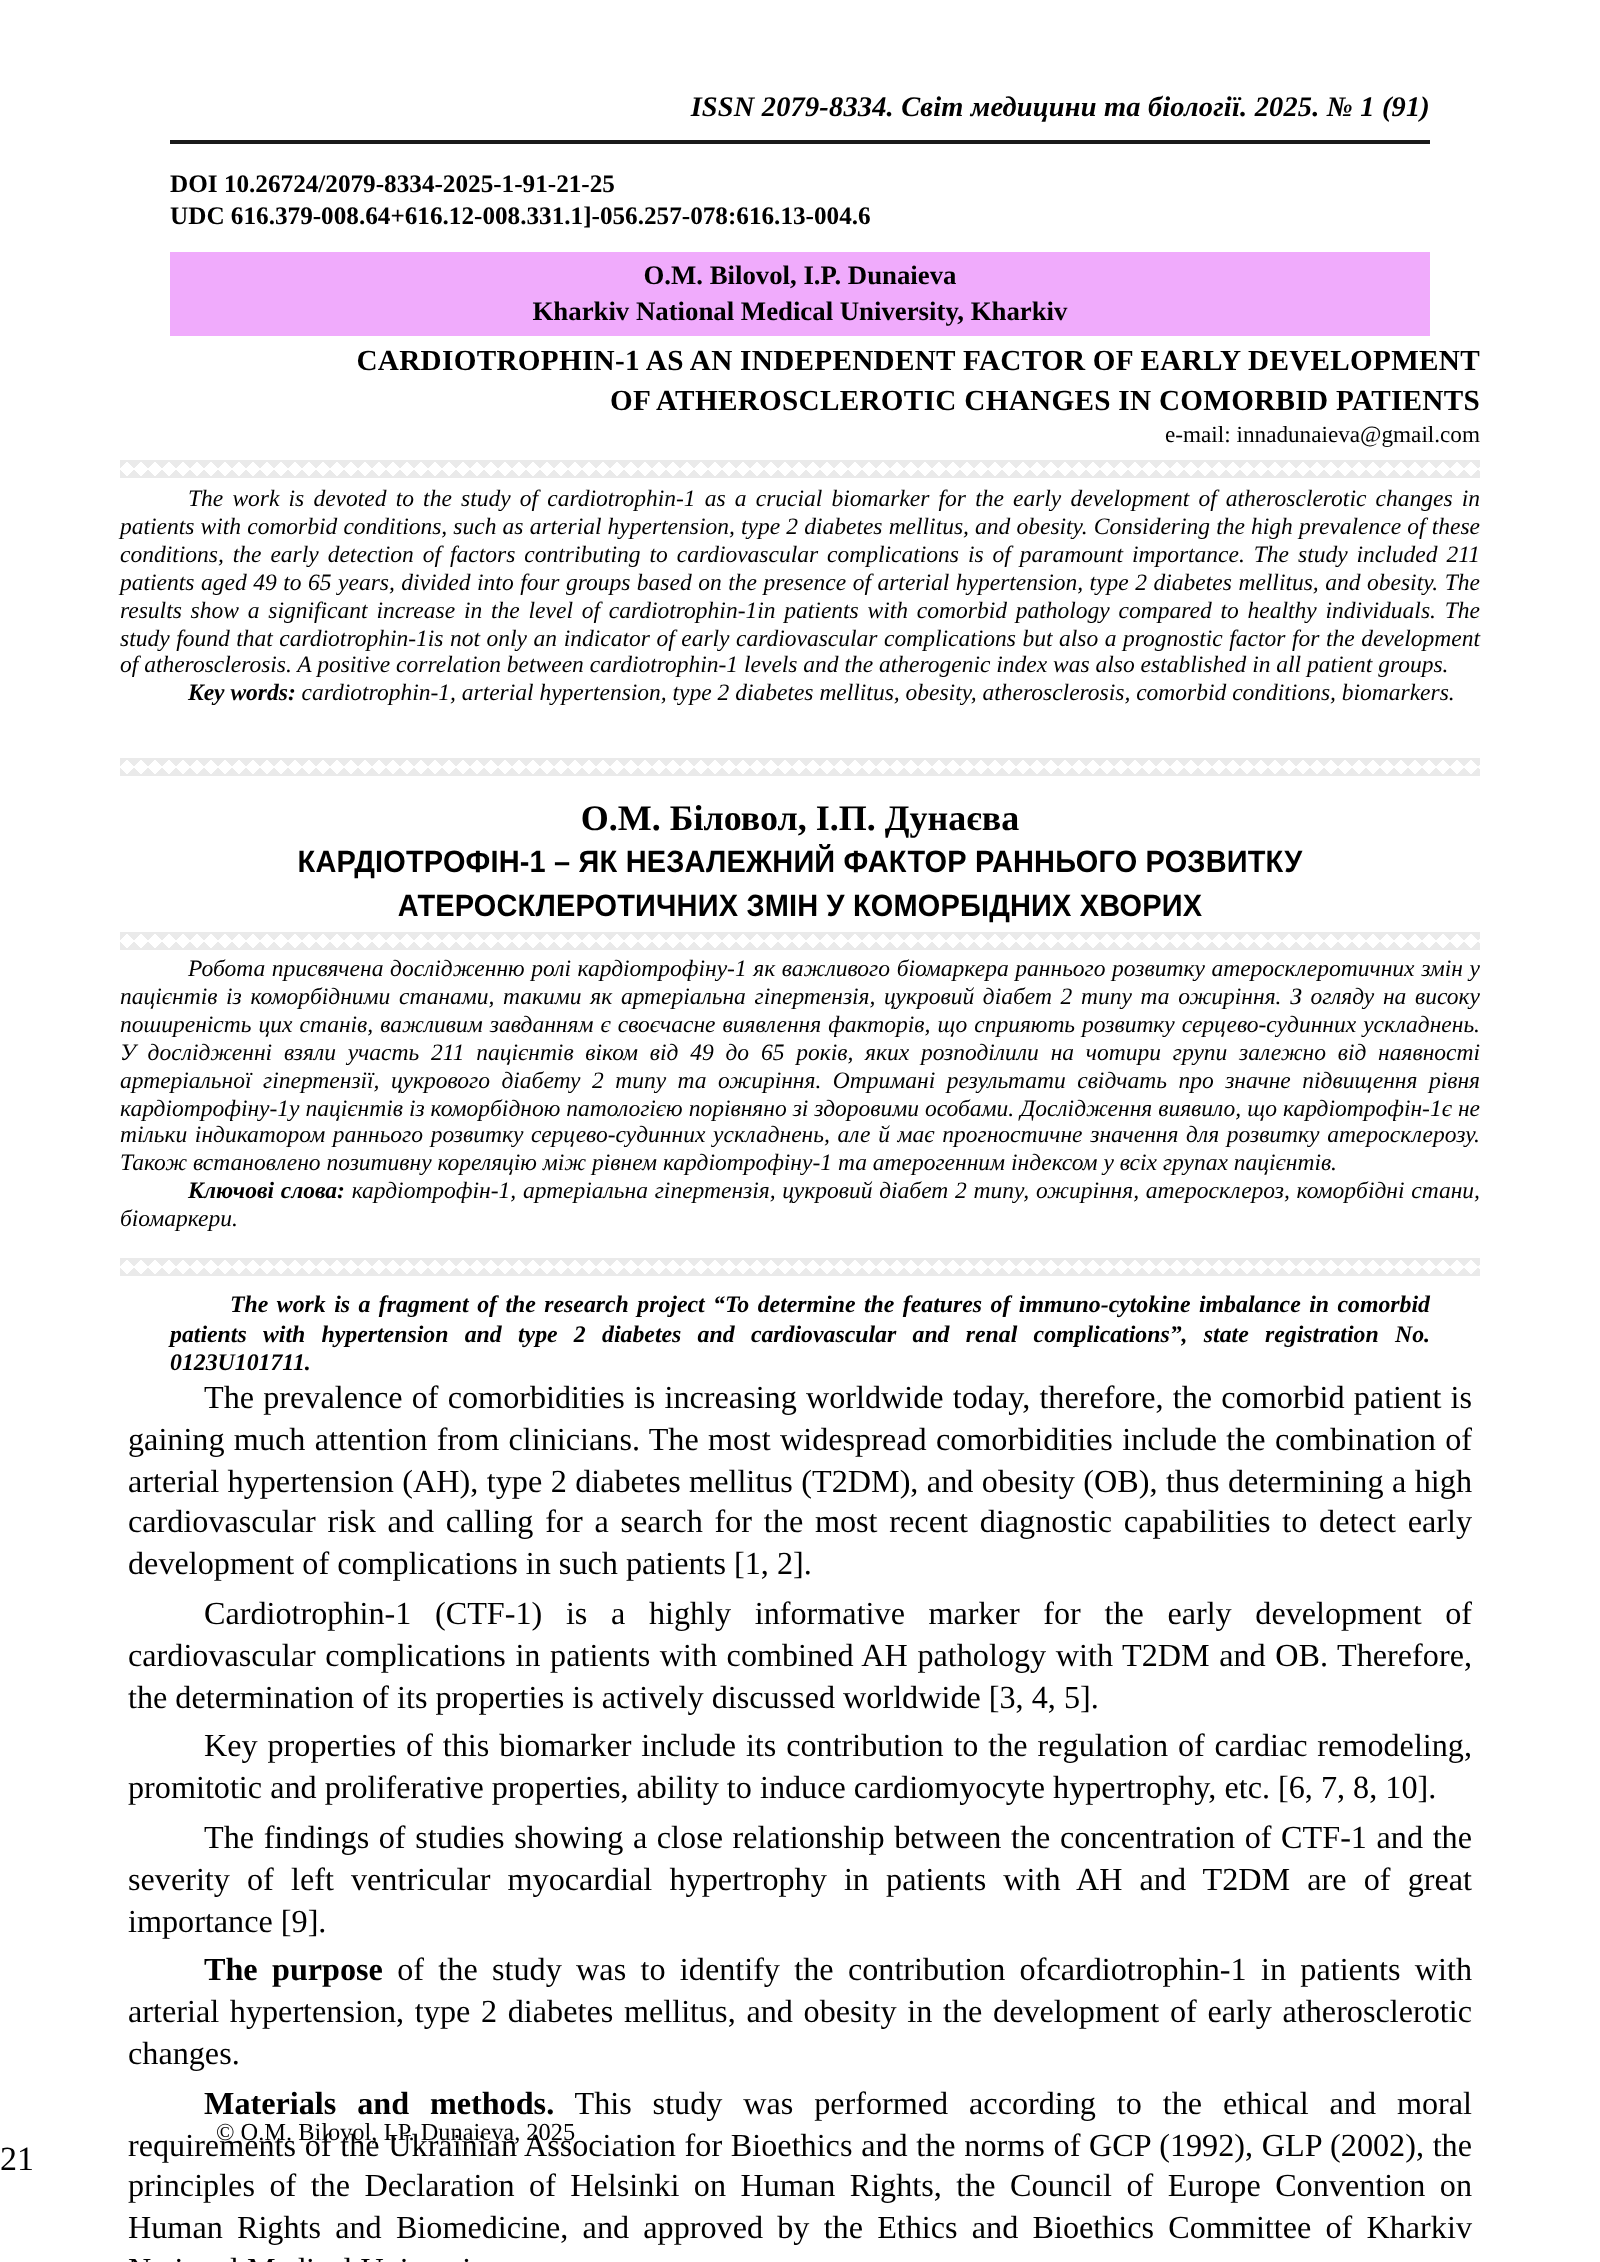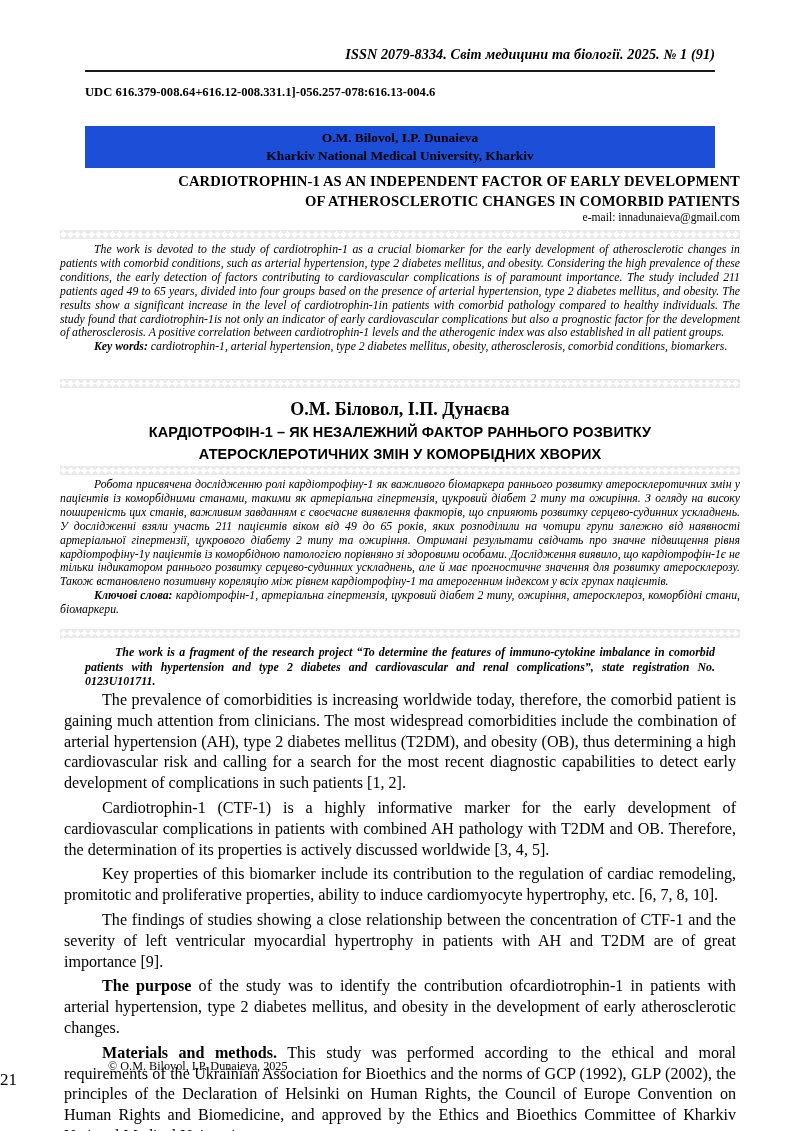--- a/index.html
+++ b/index.html
@@ -55,21 +55,21 @@
     line-height: 15.6px;
   }
   .ids div { white-space: nowrap; }
 
   
   .author-band {
     position: absolute;
     left: 85px;
     top: 126px;
     width: 630px;
-    background: #1d4ed8;
+    background: #f0abfc;
     text-align: center;
     font-weight: bold;
     font-size: 13.4px;
     line-height: 17.5px;
     padding: 3px 0 4px 0;
     box-sizing: border-box;
   }
 
   
   .title-en {
@@ -197,20 +197,21 @@
 </style>
 </head>
 <body>
 
 <div class="page">
 
   <div class="running-head">ISSN 2079-8334. Світ медицини та біології. 2025. № 1 (91)</div>
   <div class="head-rule"></div>
 
   <div class="ids">
+    <div>DOI 10.26724/2079-8334-2025-1-91-21-25</div>
     <div>UDC 616.379-008.64+616.12-008.331.1]-056.257-078:616.13-004.6</div>
   </div>
 
   <div class="author-band">
     <div>O.M. Bilovol, I.P. Dunaieva</div>
     <div>Kharkiv National Medical University, Kharkiv</div>
   </div>
 
   <div class="title-en">
     <div>CARDIOTROPHIN-1 AS AN INDEPENDENT FACTOR OF EARLY DEVELOPMENT</div>

